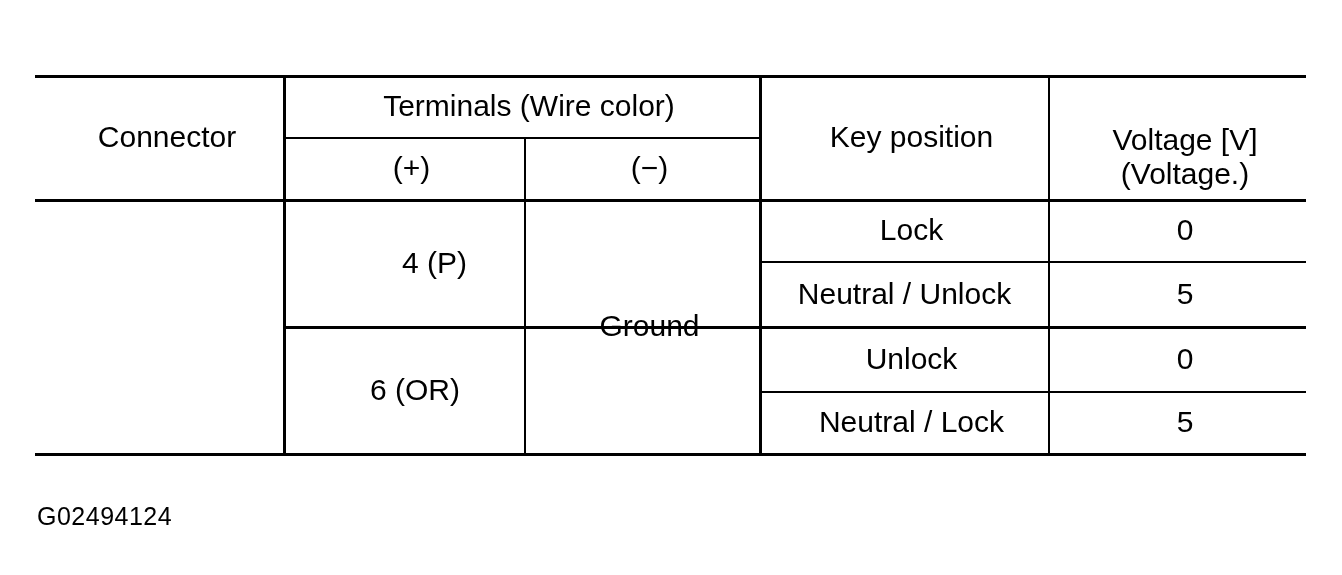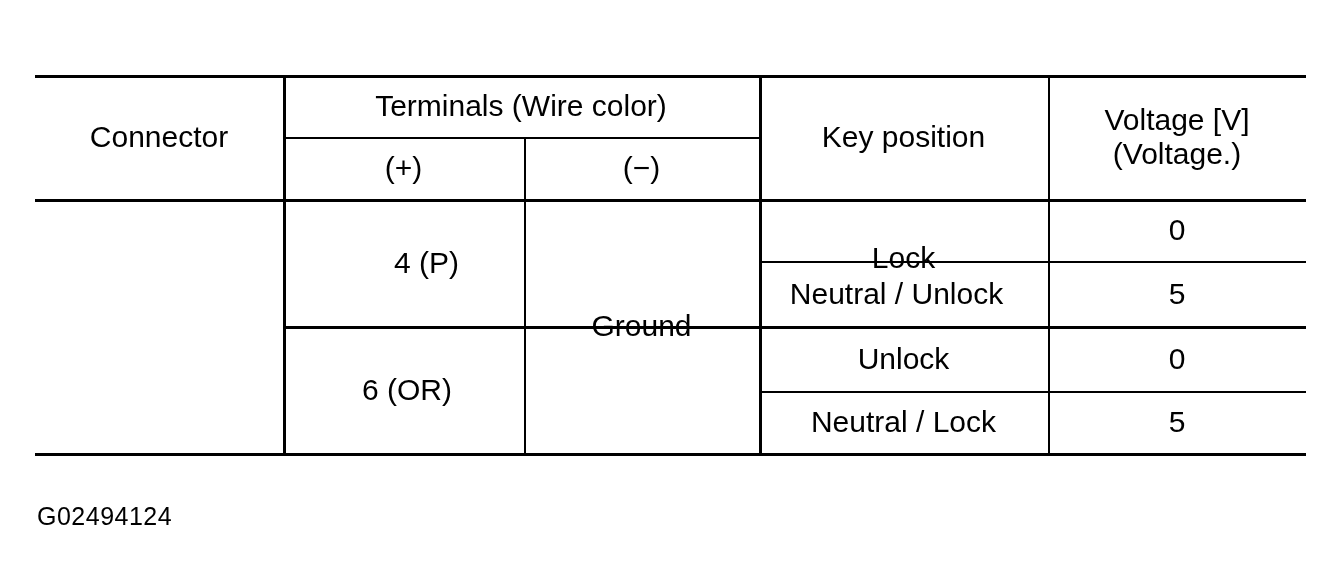--- a/index.html
+++ b/index.html
@@ -52,22 +52,23 @@
   .cell {
     position: absolute;
     display: flex;
     align-items: center;
     justify-content: center;
     text-align: center;
     font-size: 30px;
     line-height: 1.12;
     letter-spacing: 0px;
     white-space: nowrap;
+    padding-left: 8px;
   }
-  .cell.two-line { white-space: normal; flex-direction: column; }
+  .cell.two-line { white-space: normal; flex-direction: column; margin-top: 20px; }
 
   #figure-code {
     position: absolute;
     left: 37px;
     top: 502px;
     font-size: 25px;
     letter-spacing: 0.5px;
     white-space: nowrap;
   }
 </style>
@@ -106,21 +107,21 @@
       <span>(Voltage.)</span>
     </div>
 
 
     <div class="cell" style="left:248px; top:124px; width:287px; height:127px;">4 (P)</div>
 
     <div class="cell" style="left:248px; top:251px; width:248px; height:127px;">6 (OR)</div>
 
     <div class="cell" style="left:489px; top:124px; width:235px; height:254px;border-radius:20px;">Ground</div>
 
-    <div class="cell" style="left:724px; top:124px; width:289px; height:62px;margin-top:28px;">Lock</div>
+    <div class="cell" style="left:724px; top:124px; width:289px; height:62px;">Lock</div>
     <div class="cell" style="left:1013px; top:124px; width:258px; height:62px;">0</div>
 
     <div class="cell" style="left:724px; top:186px; width:275px; height:65px;">Neutral / Unlock</div>
     <div class="cell" style="left:1013px; top:186px; width:258px; height:65px;">5</div>
 
     <div class="cell" style="left:724px; top:251px; width:289px; height:65px;">Unlock</div>
     <div class="cell" style="left:1013px; top:251px; width:258px; height:65px;">0</div>
 
     <div class="cell" style="left:724px; top:316px; width:289px; height:62px;">Neutral / Lock</div>
     <div class="cell" style="left:1013px; top:316px; width:258px; height:62px;">5</div>

